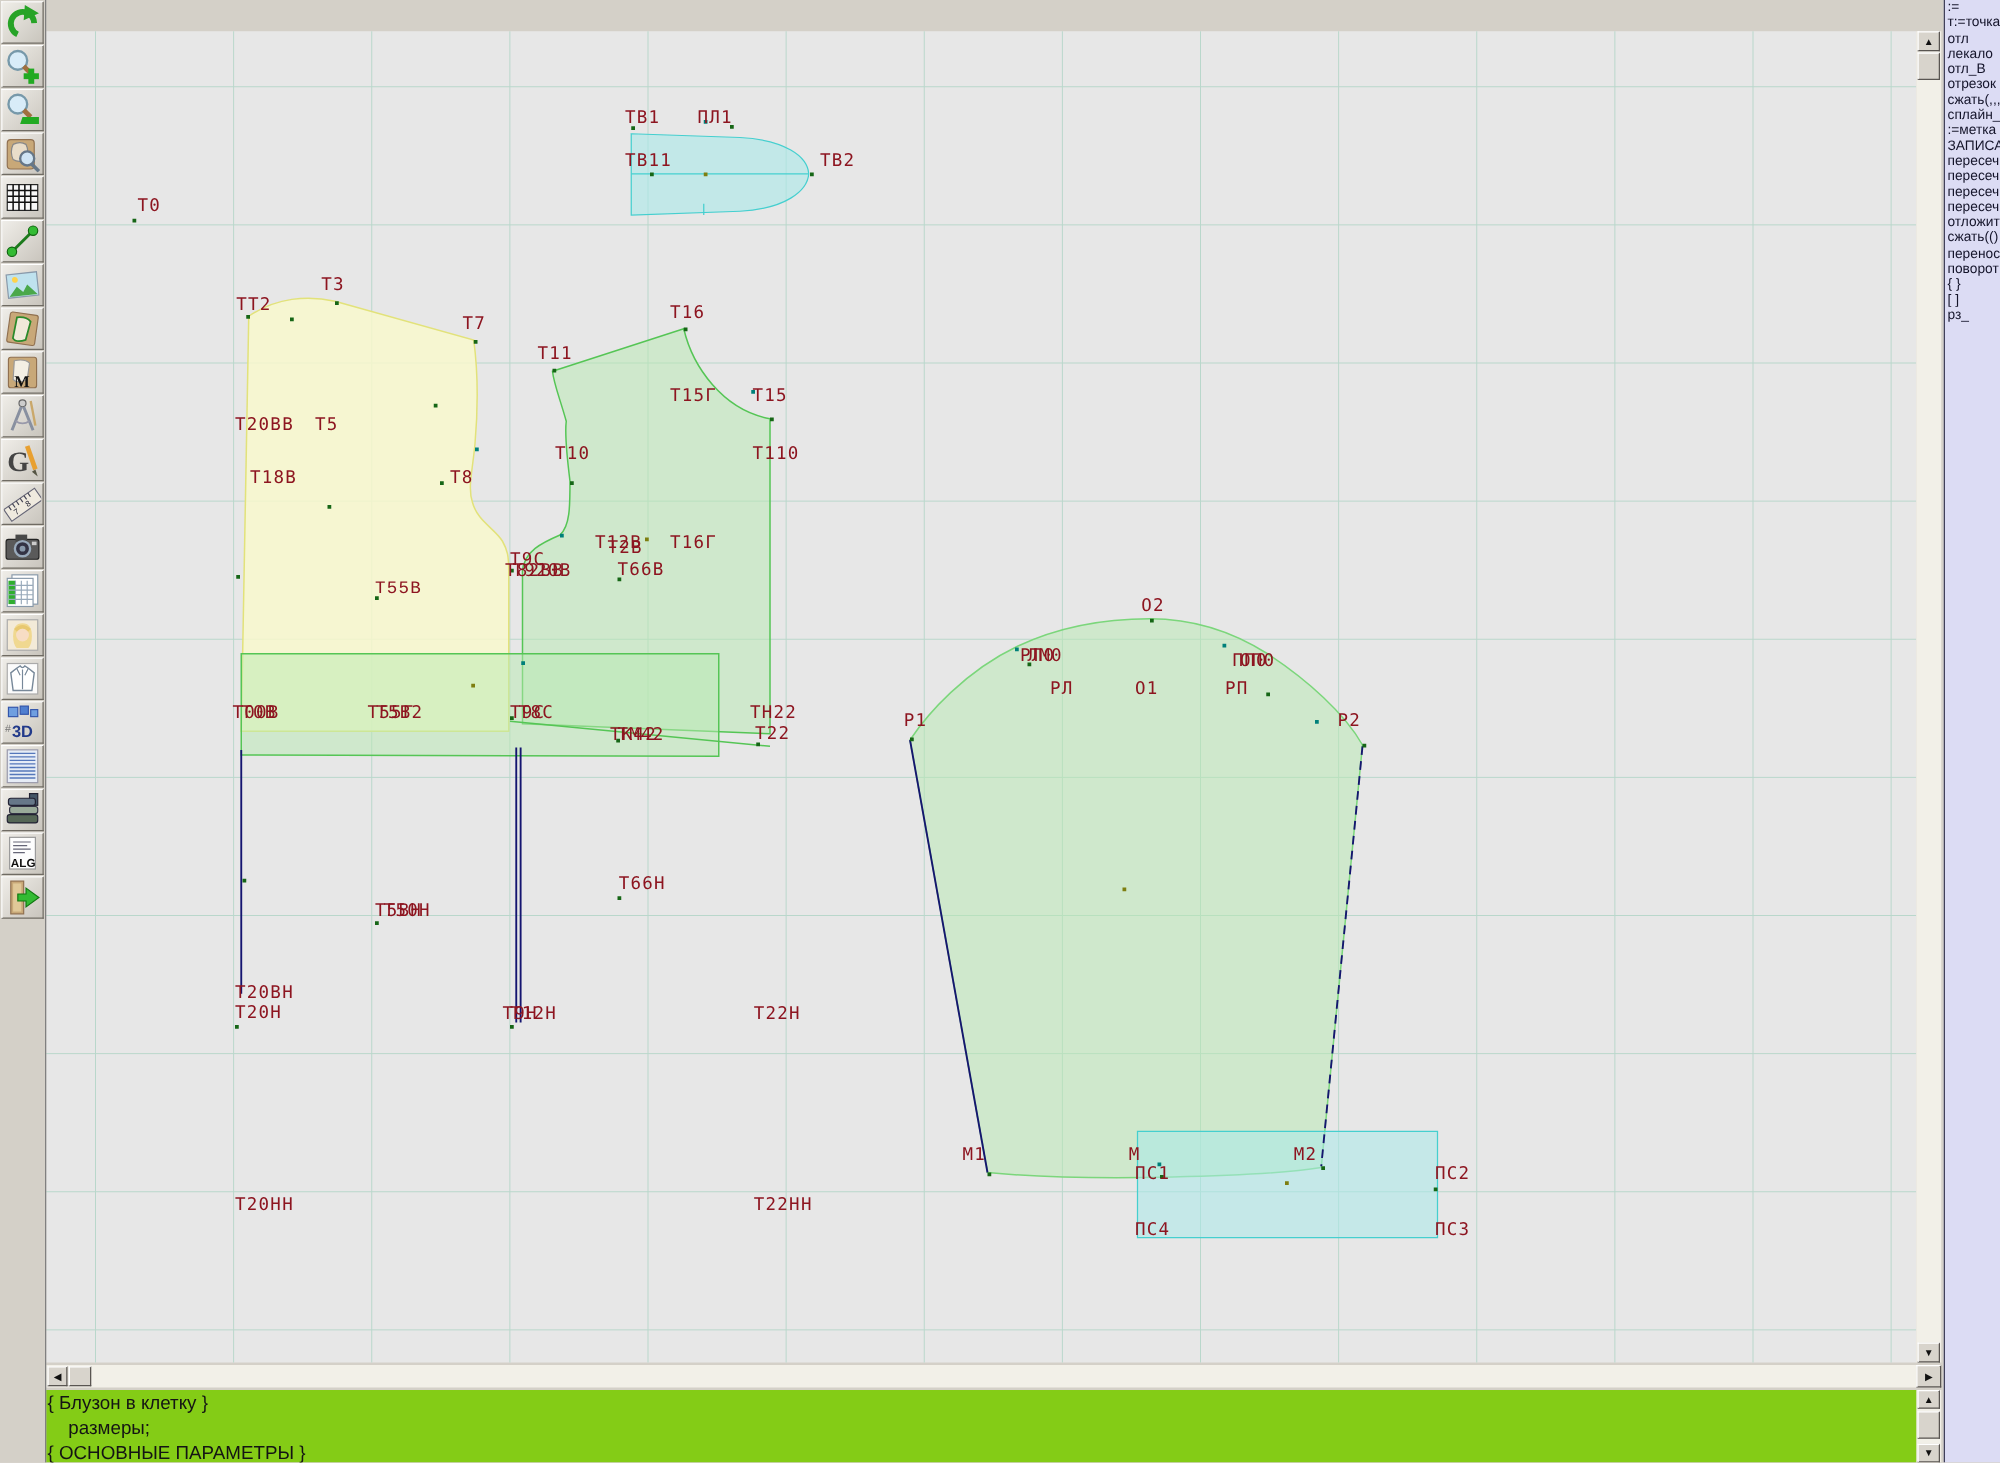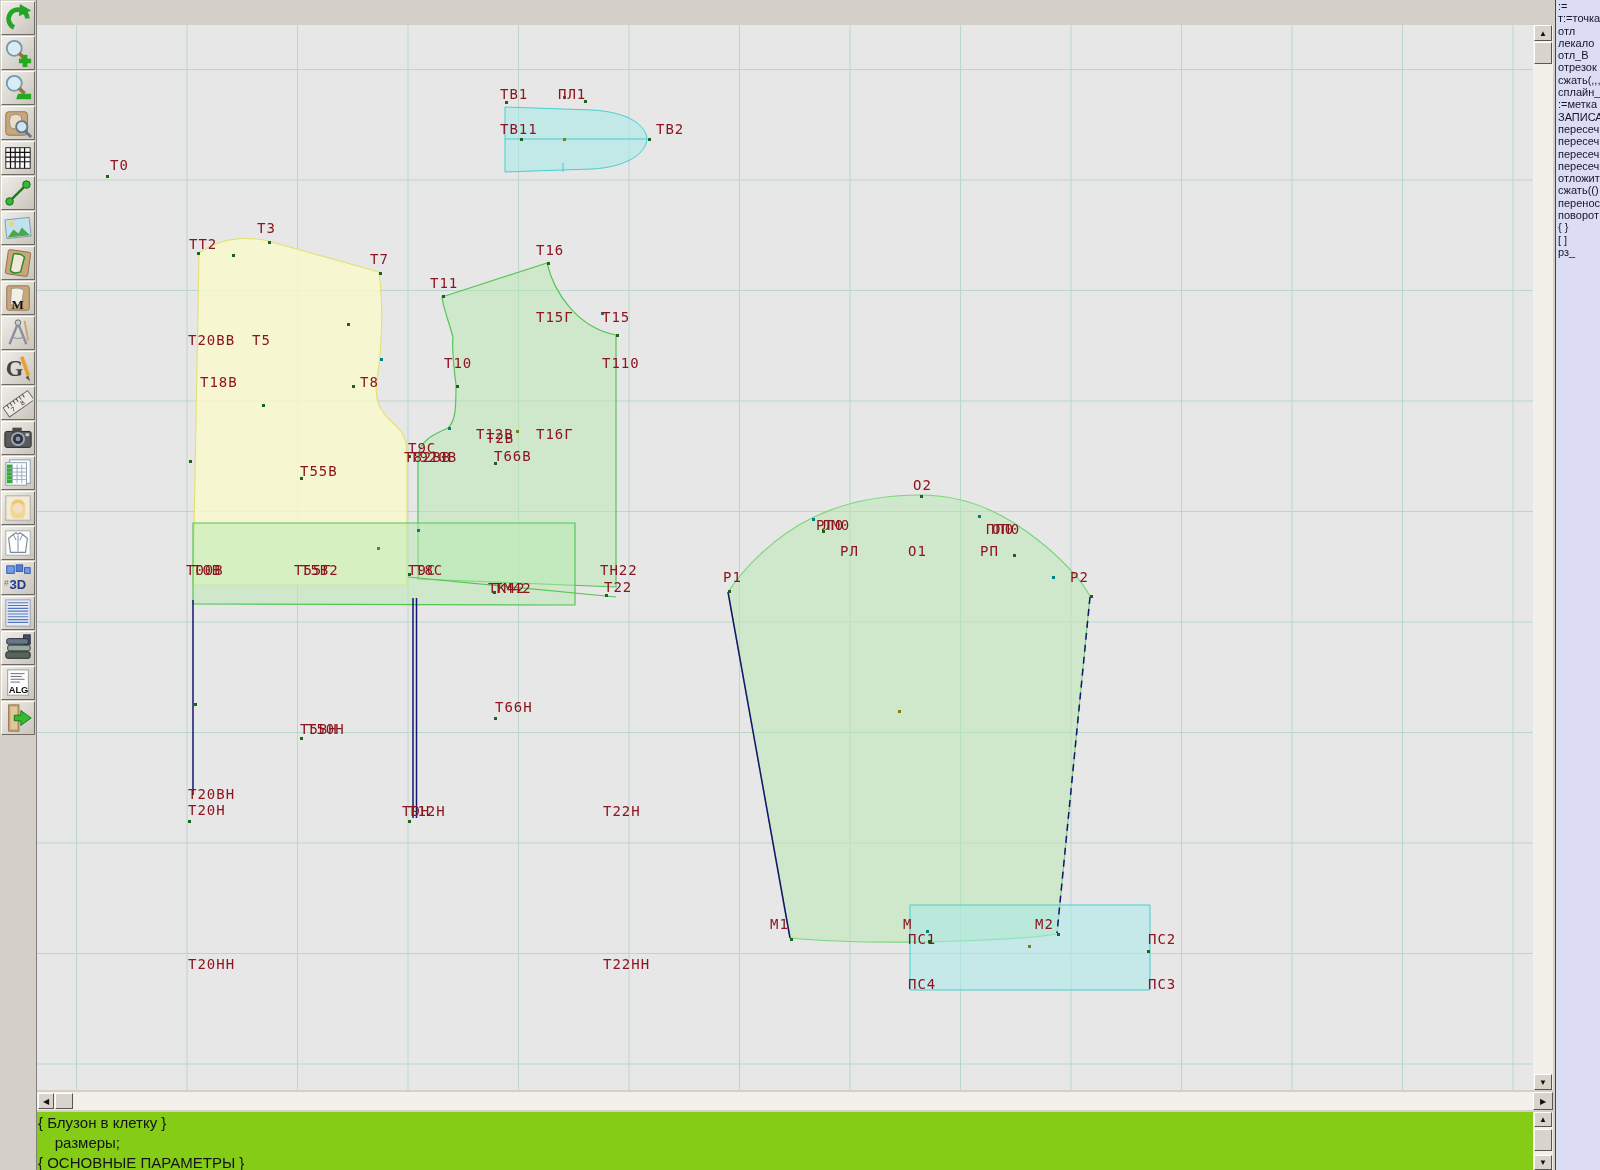--- a/index.html
+++ b/index.html
@@ -295,21 +295,21 @@
       <span class="plbl" style="left: 566px; top: 331px;">Т110</span>
       <span class="plbl" style="left: 152px; top: 350px; padding-left: 12px;">Т18В</span>
       <span class="plbl" style="left: 324px; top: 350px;">Т8</span>
       <span class="plbl" style="left: 372px; top: 416px;">Т9С</span>
       <span class="plbl" style="left: 440px; top: 402px;">Т12В</span>
       <span class="plbl" style="left: 450px; top: 406px;">Т2В</span>
       <span class="plbl" style="left: 500px; top: 402px;">Т16Г</span>
       <span class="plbl" style="left: 368px; top: 425px;">Т82ВВ</span>
       <span class="plbl" style="left: 374px; top: 425px;">Т920В</span>
       <span class="plbl" style="left: 458px; top: 424px;">Т66В</span>
-      <span class="plbl" style="left: 264px; top: 439px;">Т55В</span>
+      <span class="plbl" style="left: 264px; top: 439px; font-family: Liberation Mono, monospace;">Т55В</span>
       <span class="plbl" style="left: 150px; top: 538px;">Т00В</span>
       <span class="plbl" style="left: 157px; top: 538px;">Т0В</span>
       <span class="plbl" style="left: 258px; top: 538px;">Т55Г</span>
       <span class="plbl" style="left: 265px; top: 538px;">Т5В2</span>
       <span class="plbl" style="left: 372px; top: 538px;">Т9С</span>
       <span class="plbl" style="left: 379px; top: 538px;">Т8С</span>
       <span class="plbl" style="left: 564px; top: 538px;">ТН22</span>
       <span class="plbl" style="left: 568px; top: 555px;">Т22</span>
       <span class="plbl" style="left: 452px; top: 556px;">ТК42</span>
       <span class="plbl" style="left: 458px; top: 556px;">ТМ42</span>

